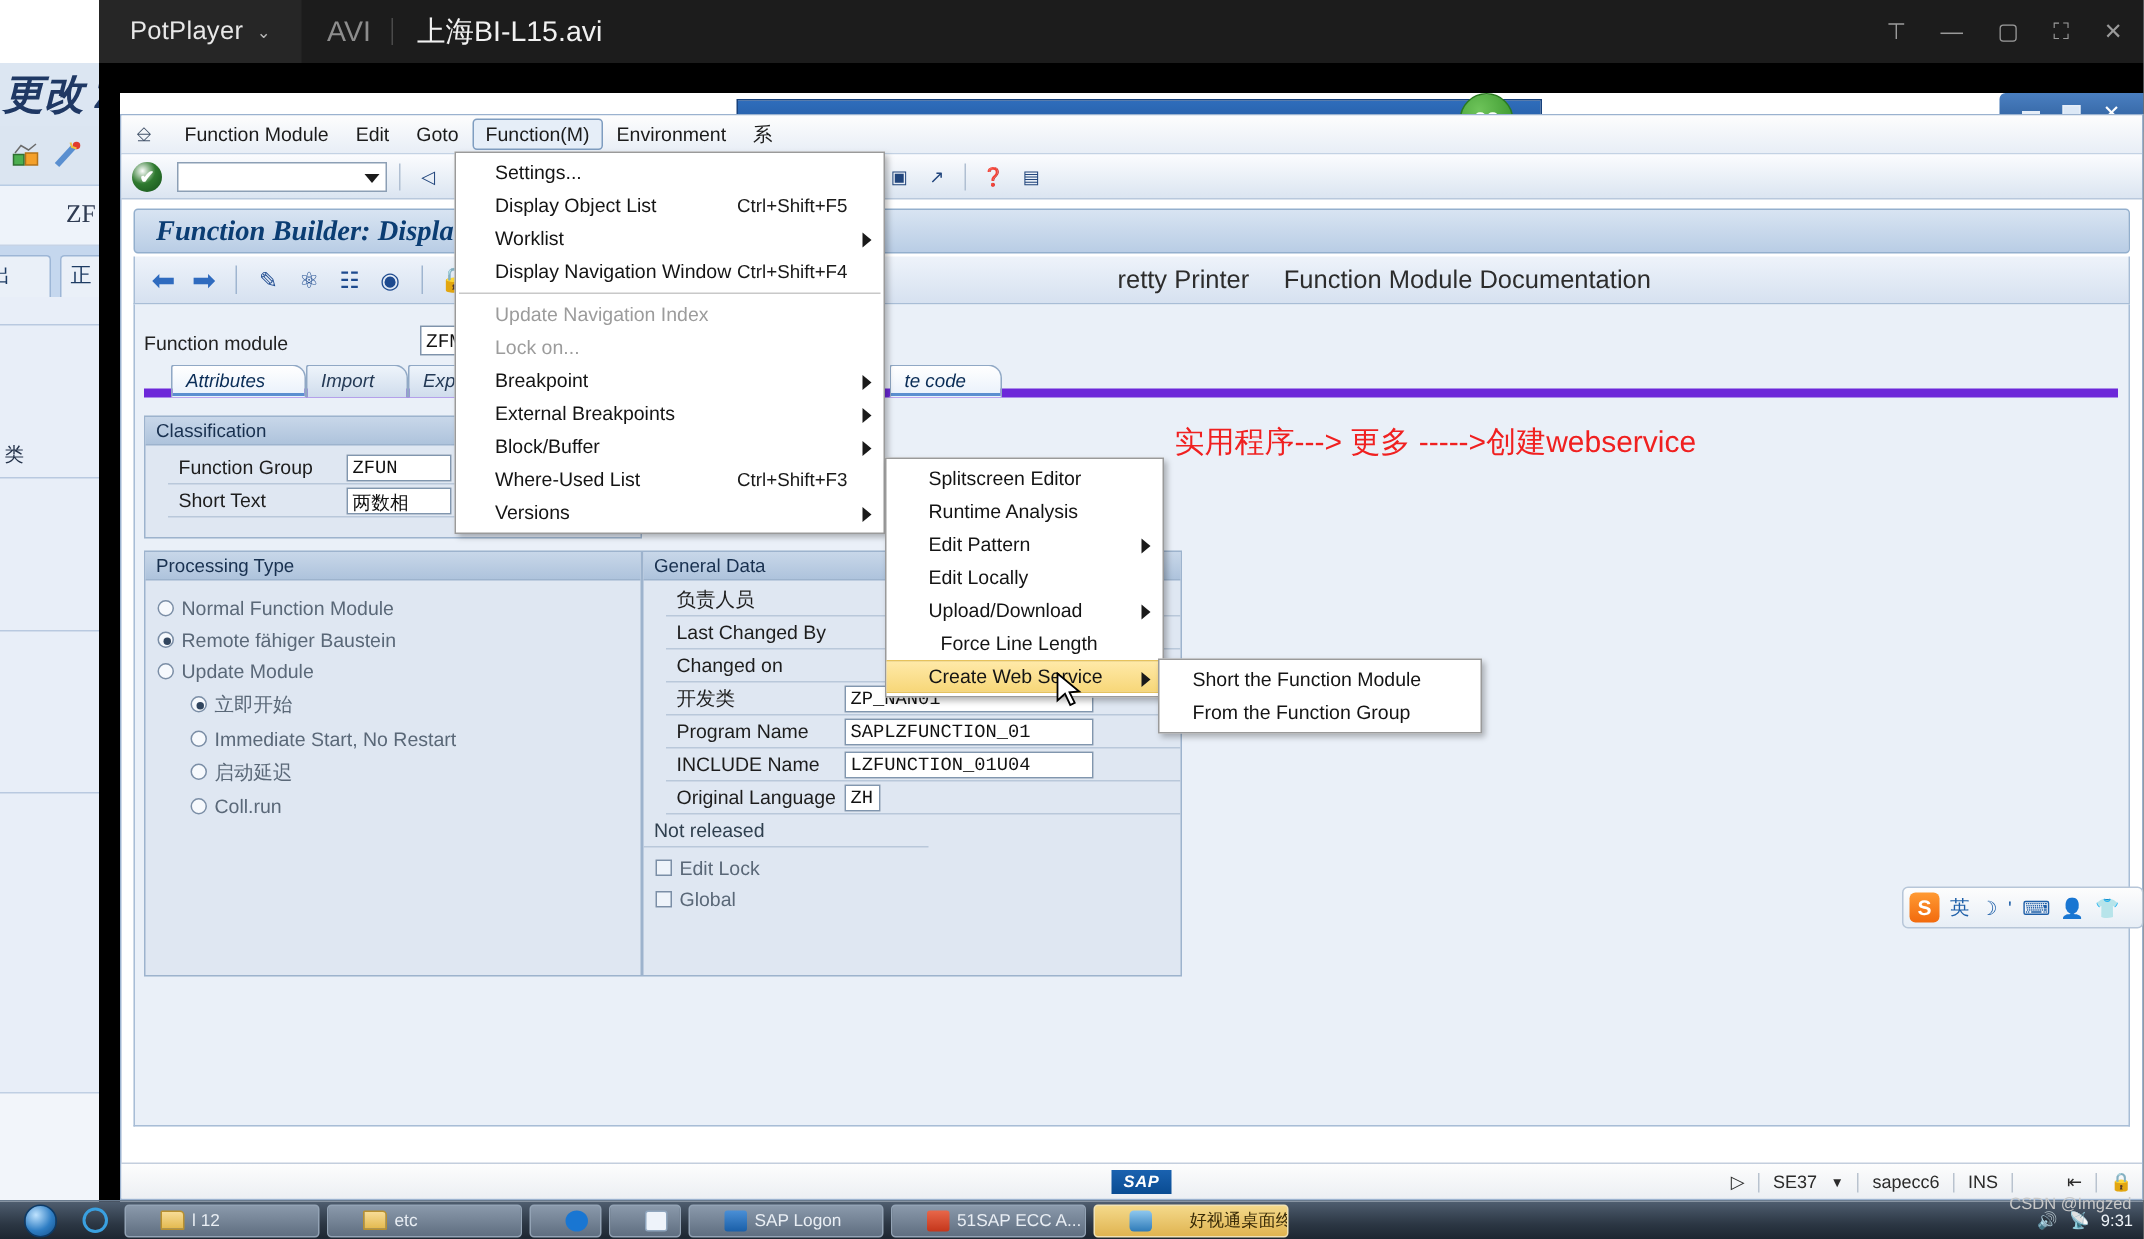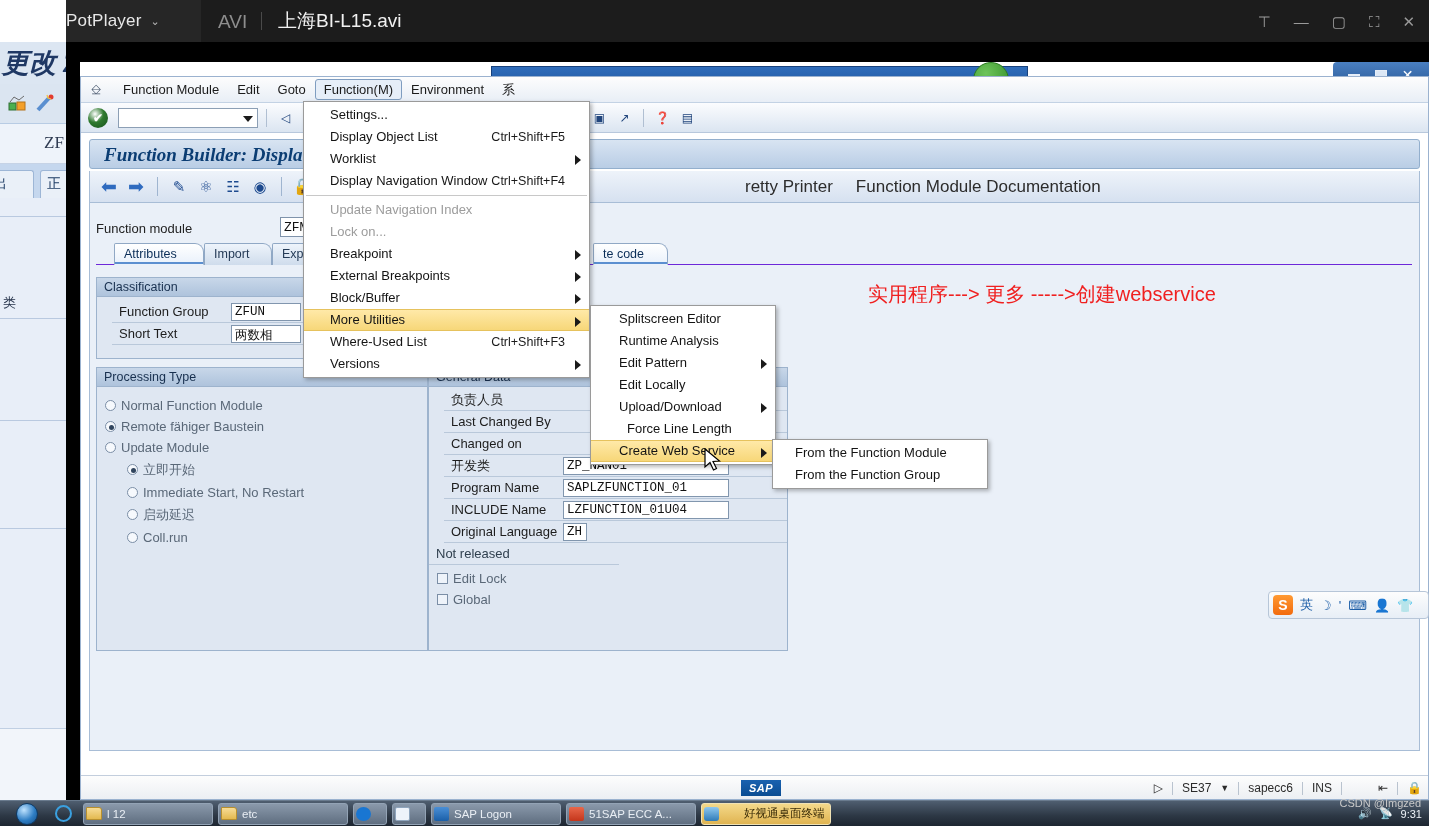--- a/index.html
+++ b/index.html
@@ -67,21 +67,21 @@
   }
 
   
   .pot-bar {
     position: absolute; left: 66px; top: 0; width: 1363px; height: 42px;
     background: #1c1c1c;
   }
   .pot-left {
     position: absolute; left: 0; top: 0; width: 135px; height: 42px;
     background: #262626;
-    display: flex; align-items: center; gap: 9px;
+    display: flex; align-items: center; justify-content: center; gap: 9px;
   }
   .pot-name { color: #e8e8e8; font-size: 17px; letter-spacing: .2px; }
   .pot-caret { color: #b8b8b8; font-size: 11px; }
   .pot-ext {
     position: absolute; left: 152px; top: 11px;
     color: #8d8d8d; font-size: 19px;
   }
   .pot-divider {
     position: absolute; left: 195px; top: 12px; width: 1px; height: 18px;
     background: #4a4a4a;
@@ -246,21 +246,22 @@
     width: 7px; height: 7px; border-left: 2px solid #b00; border-top: 2px solid #b00;
   }
   .fm-input::after {
     content: ''; position: absolute; left: -3px; bottom: -3px;
     width: 7px; height: 7px; border-left: 2px solid #b00; border-bottom: 2px solid #b00;
   }
 
   
   .tabstrip {
     position: absolute; left: 6px; top: 40px; width: 1316px; height: 22px;
-    border-bottom: 1px solid #6d28d9;
+    border-bottom: 6px solid #6d28d9;
+    font-style: italic;
   }
   .tabx {
     position: absolute; top: 0; height: 22px;
     background: linear-gradient(#eef4fb,#cfdcec);
     border: 1px solid #90a8c5; border-bottom: none;
     font-size: 12.5px; color: #243a56; line-height: 21px;
     padding: 0 9px; white-space: nowrap;
     border-radius: 2px 9px 0 0;
   }
   .tabx.sel {
@@ -408,21 +409,21 @@
     width: 30px; display: flex; align-items: center; justify-content: center;
   }
   .ie-ic {
     width: 17px; height: 17px; border-radius: 50%;
     border: 2px solid #3aa0e0; position: relative;
   }
   .tb-task {
     height: 22px; margin-left: 5px;
     background: linear-gradient(#8a99ab,#5f6e80);
     border: 1px solid #93a3b5; border-radius: 3px;
-    display: flex; align-items: center; gap: 5px; padding: 0 2px;
+    display: flex; align-items: center; gap: 5px; padding: 0 23px;
     font-size: 11.5px; color: #e9eef4; white-space: nowrap; overflow: hidden;
   }
   .tb-task.wide { width: 130px; }
   .tb-task.hot {
     background: linear-gradient(#f4d98a,#e0b451);
     border-color: #f0e2b5; color: #3a2c08; gap: 25px;
   }
   .tsk-ic { width: 15px; height: 14px; flex: none; border-radius: 2px; }
   .folder-ic {
     width: 16px; height: 13px; background: linear-gradient(#f7dc96,#e3b94f);
@@ -727,24 +728,20 @@
       <span class="sub"></span>
     </div>
     <div class="dd-item">
       <span>External Breakpoints</span>
       <span class="sub"></span>
     </div>
     <div class="dd-item">
       <span>Block/Buffer</span>
       <span class="sub"></span>
     </div>
-    <div class="dd-item hl">
-      <span>More Utilities</span>
-      <span class="sub"></span>
-    </div>
     <div class="dd-item">
       <span>Where-Used List</span>
       <span class="sc">Ctrl+Shift+F3</span>
     </div>
     <div class="dd-item">
       <span>Versions</span>
       <span class="sub"></span>
     </div>
   </div>
 
@@ -770,32 +767,32 @@
       <span>Force Line Length</span>
     </div>
     <div class="dd-item hl" style="padding-left:28px;">
       <span>Create Web Service</span>
       <span class="sub"></span>
     </div>
   </div>
 
   <div class="dropdown" style="left:772px; top:439px; width:216px;">
     <div class="dd-item" style="padding-left:22px;">
-      <span>From the Function Module</span>
+      <span>Short the Function Module</span>
     </div>
     <div class="dd-item" style="padding-left:22px;">
       <span>From the Function Group</span>
     </div>
   </div>
 
   <svg class="cursor-arrow" style="left:703px; top:448px; width:20px; height:26px;" viewBox="0 0 20 26">
     <polygon points="2,1 2,19 7,14.5 10.5,22 13.5,20.5 10,13.5 16.5,13" fill="#ffffff" stroke="#000000" stroke-width="1.2"></polygon>
   </svg>
 
-  <div class="ann-red" style="left:868px; top:281px;">实用程序---&gt; 更多 -----&gt;创建webservice</div>
+  <div class="ann-red" style="left:783px; top:281px;">实用程序---&gt; 更多 -----&gt;创建webservice</div>
 
   <div class="sogou">
     <span class="sg-logo">S</span>
     <span class="sg-i">英</span>
     <span class="sg-i">☽</span>
     <span class="sg-i">'</span>
     <span class="sg-i">⌨</span>
     <span class="sg-i">👤</span>
     <span class="sg-i">👕</span>
   </div>

